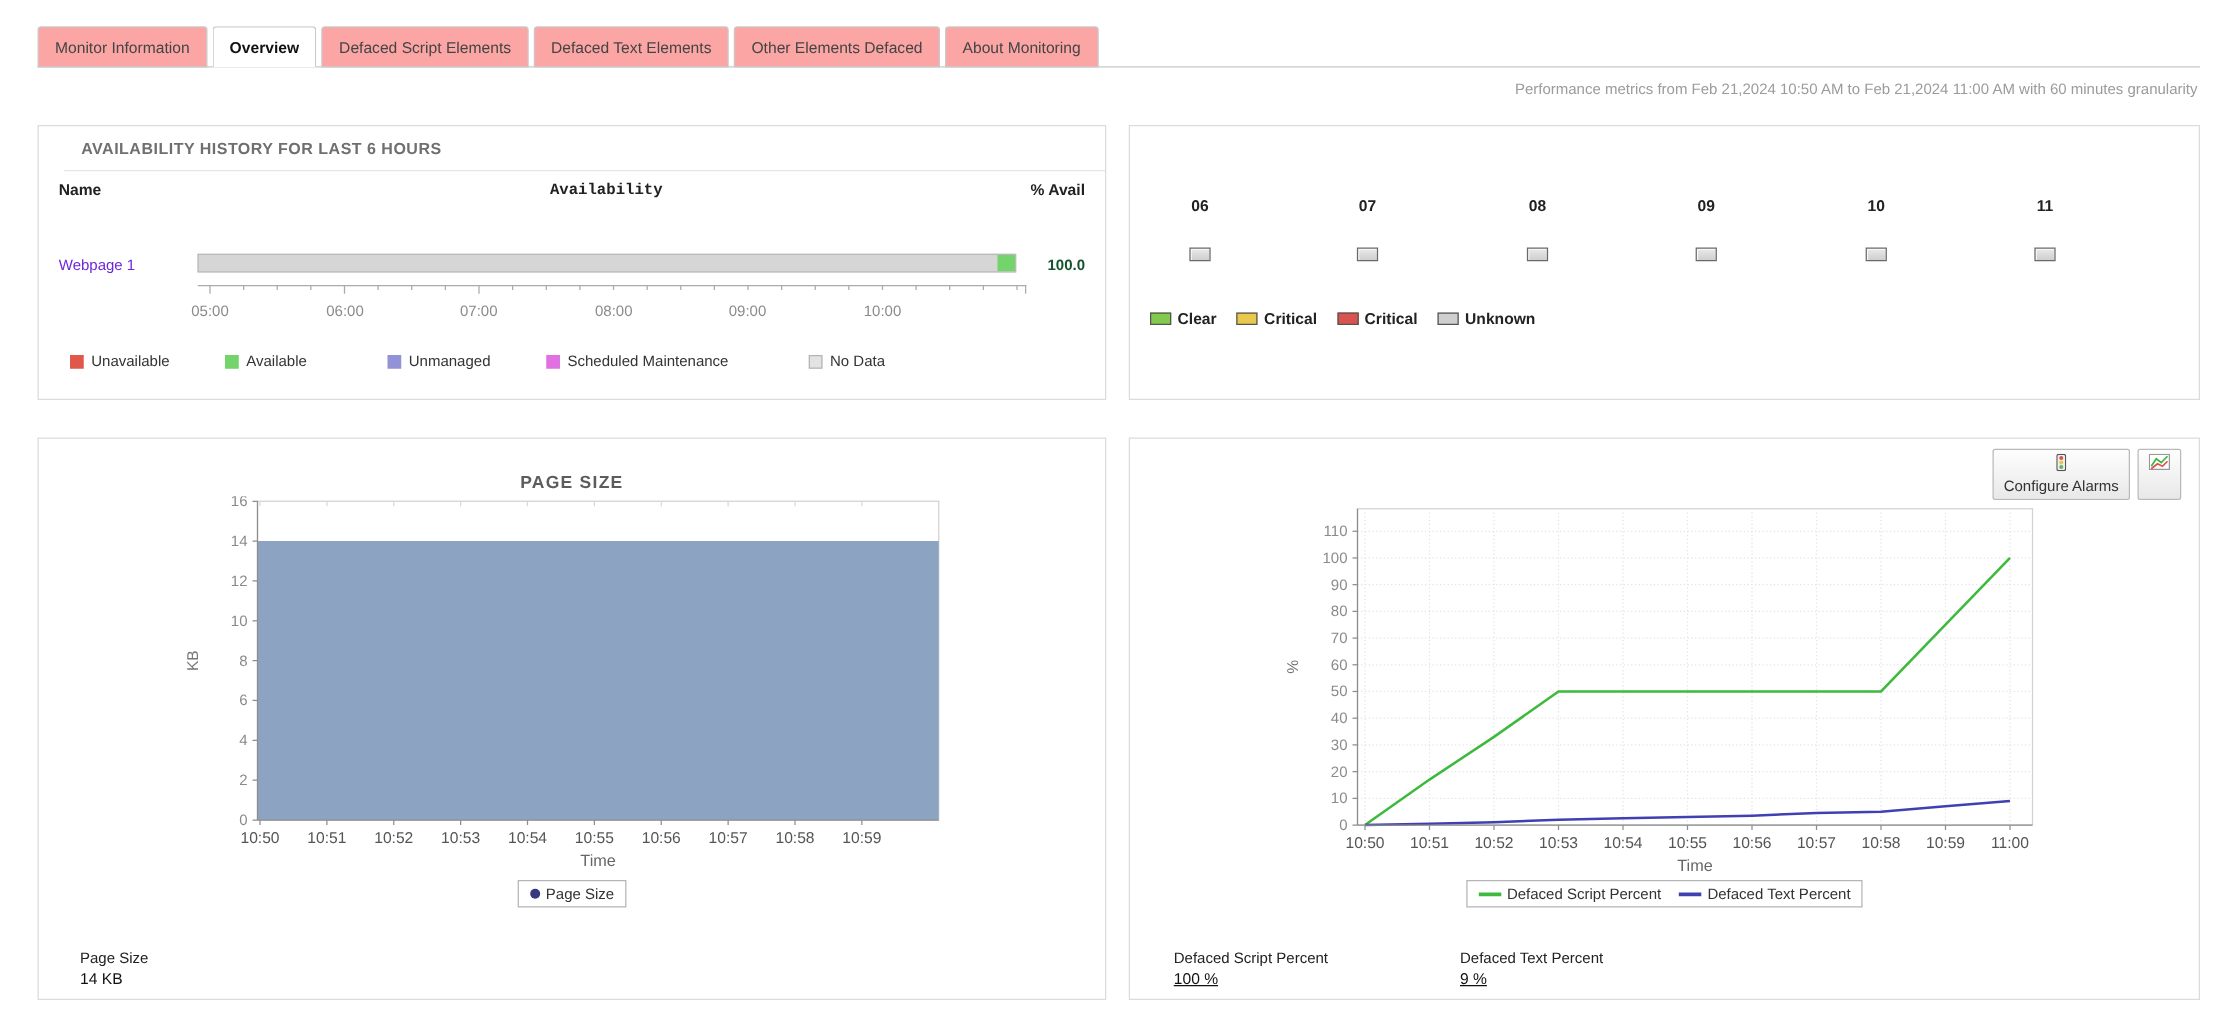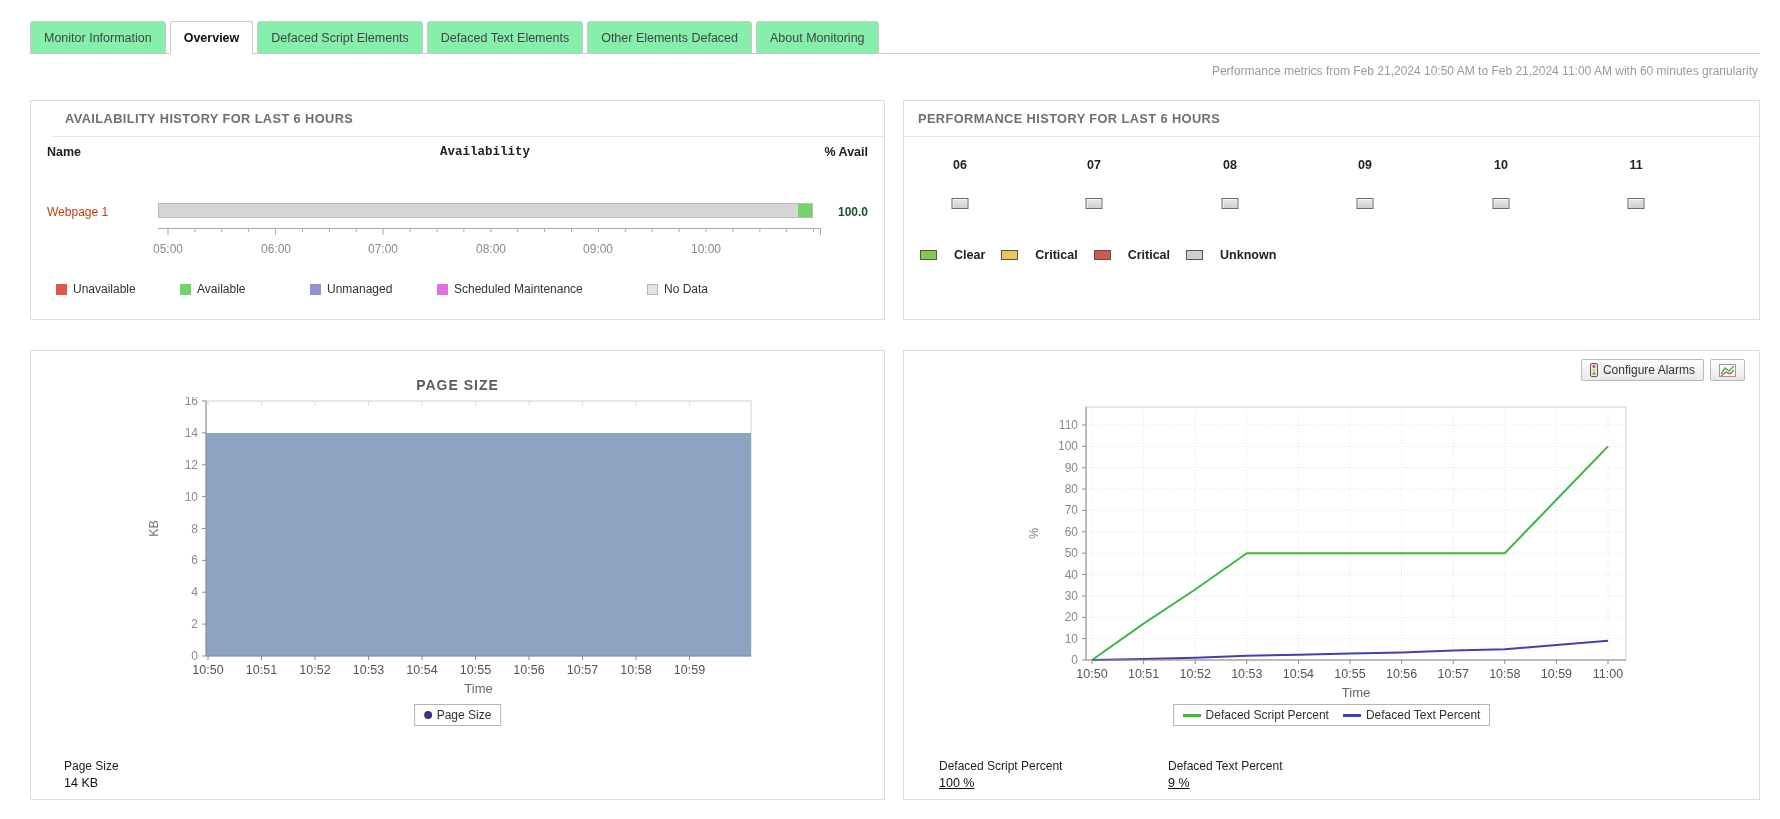--- a/index.html
+++ b/index.html
@@ -8,21 +8,21 @@
     width:1780px; height:819px; position:relative; overflow:hidden;
     font-family:"Liberation Sans","DejaVu Sans",sans-serif; font-size:12px; color:#333;
   }
   
   .tabstrip {
     position:absolute; left:30px; right:20px; top:18px;
     display:flex; gap:4px; align-items:flex-end;
     border-bottom:1px solid #c9c9c9; height:36px;
   }
   .tab {
-    background:#86efac; border:1px solid #c9c9c9; border-radius:3px 3px 0 0;
+    background:#fca5a5; border:1px solid #c9c9c9; border-radius:3px 3px 0 0;
     padding:9px 13px 8px 13px; color:#444; font-size:12.5px; cursor:pointer;
     margin-bottom:-1px; white-space:nowrap;
   }
   .tab.active {
     background:#fff; border-bottom-color:#fff; color:#111; font-weight:bold;
   }
   .metrics-note {
     position:absolute; top:64px; right:22px; color:#9b9b9b; font-size:12px;
   }
   
@@ -33,21 +33,21 @@
   #defacement-panel   { left:903px; top:350px; width:857px; height:450px; }
   .panel-title {
     padding:10px 14px; color:#6f6f6f; font-weight:bold; font-size:12.8px;
     letter-spacing:.4px; border-bottom:1px solid #e7e7e7;
   }
   
   .col-head { position:absolute; font-weight:bold; font-size:12.5px; color:#222; top:44px; }
   .head-name { left:16px; }
   .head-availability { left:454px; transform:translateX(-50%);font-family:Liberation Mono, monospace; }
   .head-percent { right:16px; }
-  .row-name { position:absolute; left:16px; top:104px; font-size:12px; color:#c2410c; }
+  .row-name { position:absolute; left:16px; top:104px; font-size:12px; color:#6d28d9; }
   .row-percent { position:absolute; right:16px; top:104px; font-size:12px; color:#14532d;font-weight:bold; }
   .avail-bar {
     position:absolute; left:127px; top:102px; width:655px; height:15px;
     border:1px solid #b9b9b9; display:flex; overflow:hidden; background:#d6d6d6;
   }
   .avail-bar .seg { height:100%; }
   #avail-ruler { position:absolute; left:127px; top:127px; }
   .axis-label {
     position:absolute; top:141px; transform:translateX(-50%);
     color:#8a8a8a; font-size:12px;
@@ -65,21 +65,21 @@
   .perf-col { position:absolute; top:57px; transform:translateX(-50%); text-align:center; }
   .perf-col.pc0{ left:56px; } .perf-col.pc1{ left:190px; } .perf-col.pc2{ left:326px; }
   .perf-col.pc3{ left:461px; } .perf-col.pc4{ left:597px; } .perf-col.pc5{ left:732px; }
   .perf-hour { font-weight:bold; font-size:12.5px; color:#222; }
   .status-square {
     display:inline-block; margin-top:26px; width:17px; height:11px;
     background:linear-gradient(#e9e9e9,#cfcfcf); border:1px solid #6a6a6a;
     box-shadow:inset 1px 1px 0 #f7f7f7;
   }
   .perf-legend { position:absolute; left:16px; top:147px; display:flex; gap:16px; align-items:center; }
-  .perf-legend .item { display:flex; align-items:center; gap:17px; font-weight:bold; color:#222; font-size:12.5px; }
+  .perf-legend .item { display:flex; align-items:center; gap:5px; font-weight:bold; color:#222; font-size:12.5px; }
   .perf-legend .swatch { width:17px; height:10px; border:1px solid #555; display:inline-block; }
   
   .chart-title {
     position:absolute; left:0; right:0; top:26px; text-align:center;
     color:#5c5c5c; font-weight:bold; font-size:14px; letter-spacing:1px;
   }
   .chart-svg { position:absolute; left:0; top:46px; }
   .chart-legend {
     position:absolute; top:353px; left:50%; transform:translateX(-50%);
     border:1px solid #b5b5b5; background:#fff; padding:3px 9px;
@@ -94,21 +94,21 @@
   .stat-block .stat-value.linked { text-decoration:underline; cursor:pointer; }
   #pagesize-stat { left:33px; }
   #defscript-stat { left:35px; }
   #deftext-stat { left:264px; }
   
   .btn-row { position:absolute; top:8px; right:14px; display:flex; gap:6px; z-index:5; }
   .btn {
     display:inline-flex; align-items:center; gap:5px;
     border:1px solid #b9b9b9; border-radius:2px;
     background:linear-gradient(#fefefe,#e8e8e8);
-    padding:3px 8px; font-size:12px; color:#333; cursor:pointer;
+    padding:3px 8px; font-size:12px; color:#333; cursor:pointer;flex-direction:column;
   }
 </style>
 </head>
 <body>
 
 <div class="tabstrip">
   <div class="tab">Monitor Information</div>
   <div class="tab active">Overview</div>
   <div class="tab">Defaced Script Elements</div>
   <div class="tab">Defaced Text Elements</div>
@@ -185,21 +185,20 @@
       <span>Scheduled Maintenance</span>
     </span>
     <span class="legend-item li4">
       <span class="swatch" style="background-color: rgb(227, 227, 227);"></span>
       <span>No Data</span>
     </span>
   </div>
 </div>
 
 <div class="panel" id="performance-panel">
-  <div class="panel-title">PERFORMANCE HISTORY FOR LAST 6 HOURS</div>
 
   <div class="perf-col pc0">
     <div class="perf-hour">06</div>
     <span class="status-square"></span>
   </div>
   <div class="perf-col pc1">
     <div class="perf-hour">07</div>
     <span class="status-square"></span>
   </div>
   <div class="perf-col pc2">

